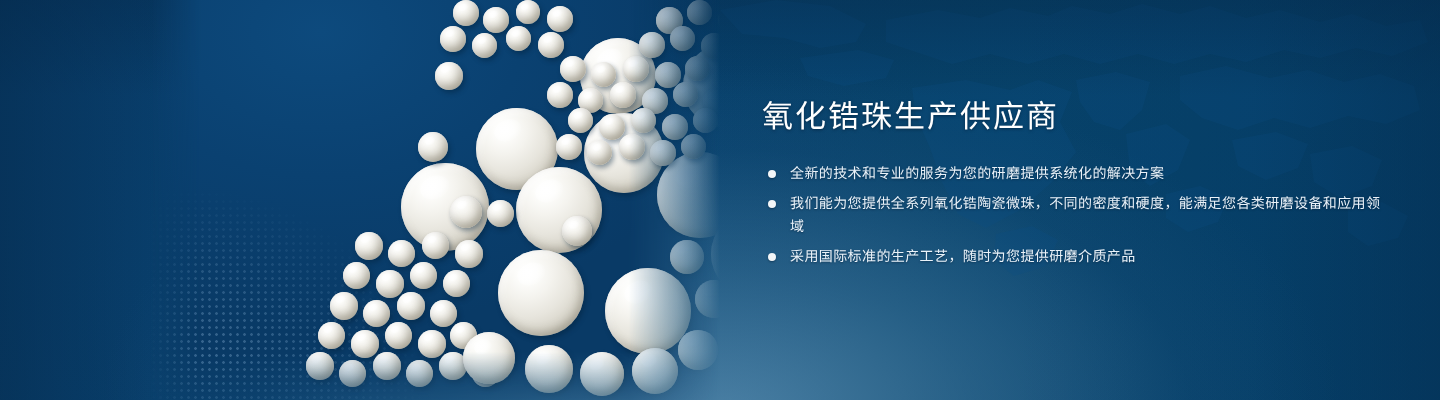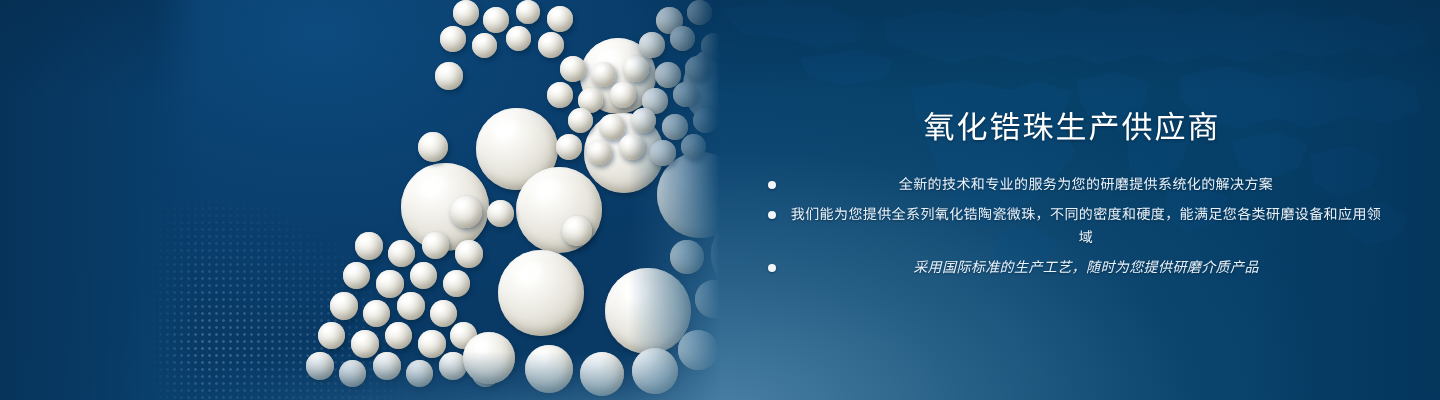--- a/index.html
+++ b/index.html
@@ -114,23 +114,22 @@
     height: 26%;
     border-radius: 50%;
     background: radial-gradient(ellipse at 40% 40%, rgba(255,255,255,0.97) 0%, rgba(255,255,255,0.55) 45%, rgba(255,255,255,0) 78%);
     transform: rotate(-22deg);
   }
 
   
   .content {
     position: absolute;
     left: 762px;
-    top: 110px;
+    top: 99px;
     width: 620px;
-    text-align: center;
   }
   .headline {
     margin: 0;
     font-size: 31px;
     font-weight: 400;
     line-height: 1.18;
     letter-spacing: 2px;
     color: #ffffff;
     text-shadow: 0 1px 3px rgba(2,26,50,0.55);
   }
@@ -142,21 +141,21 @@
   .bullet {
     position: relative;
     padding-left: 28px;
     margin-bottom: 7px;
     font-size: 14px;
     line-height: 23px;
     letter-spacing: 0.4px;
     color: #eaf2f9;
     text-shadow: 0 1px 2px rgba(2,26,50,0.5);
   }
-  .bullet:last-child { margin-bottom: 4px; font-style: italic; }
+  .bullet:last-child { margin-bottom: 4px; }
   .dot {
     position: absolute;
     left: 6px;
     top: 8px;
     width: 8px;
     height: 8px;
     border-radius: 50%;
     background: #f3f6f8;
     box-shadow: 0 1px 2px rgba(2,26,50,0.45);
   }

